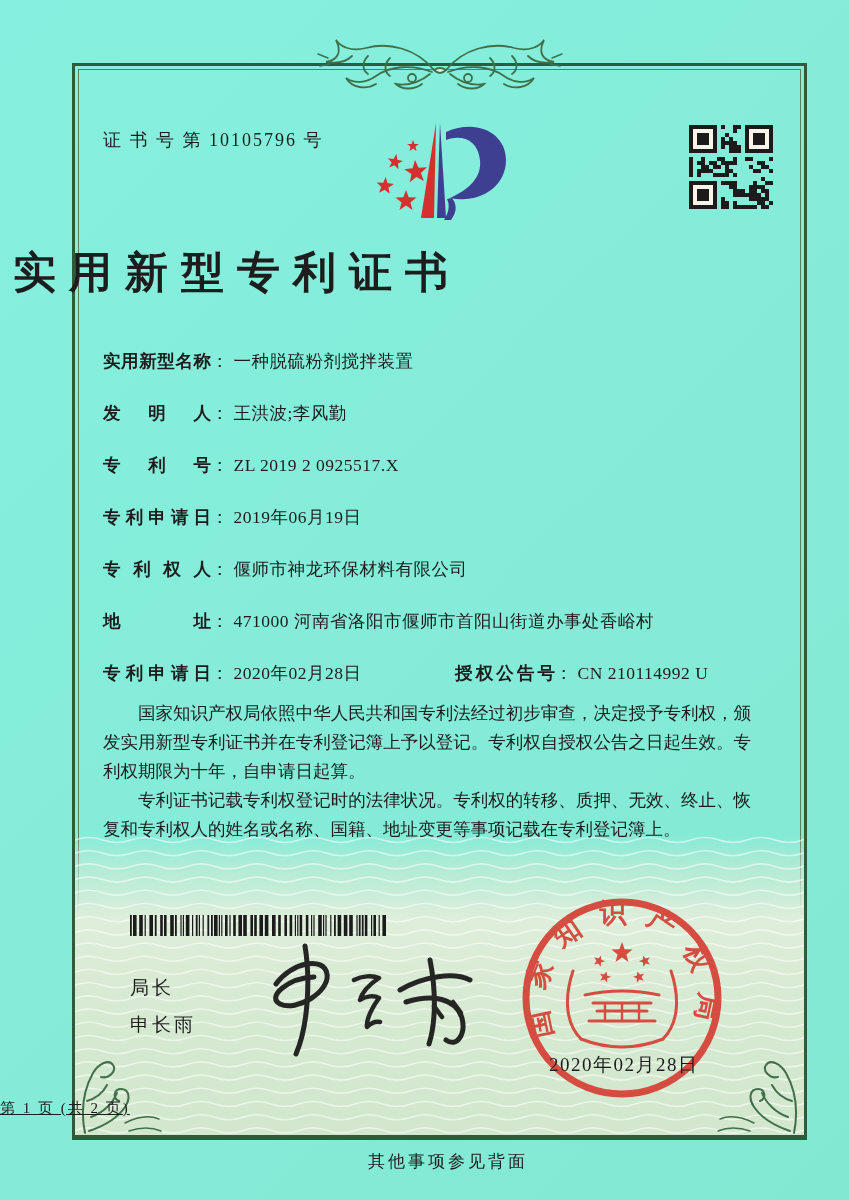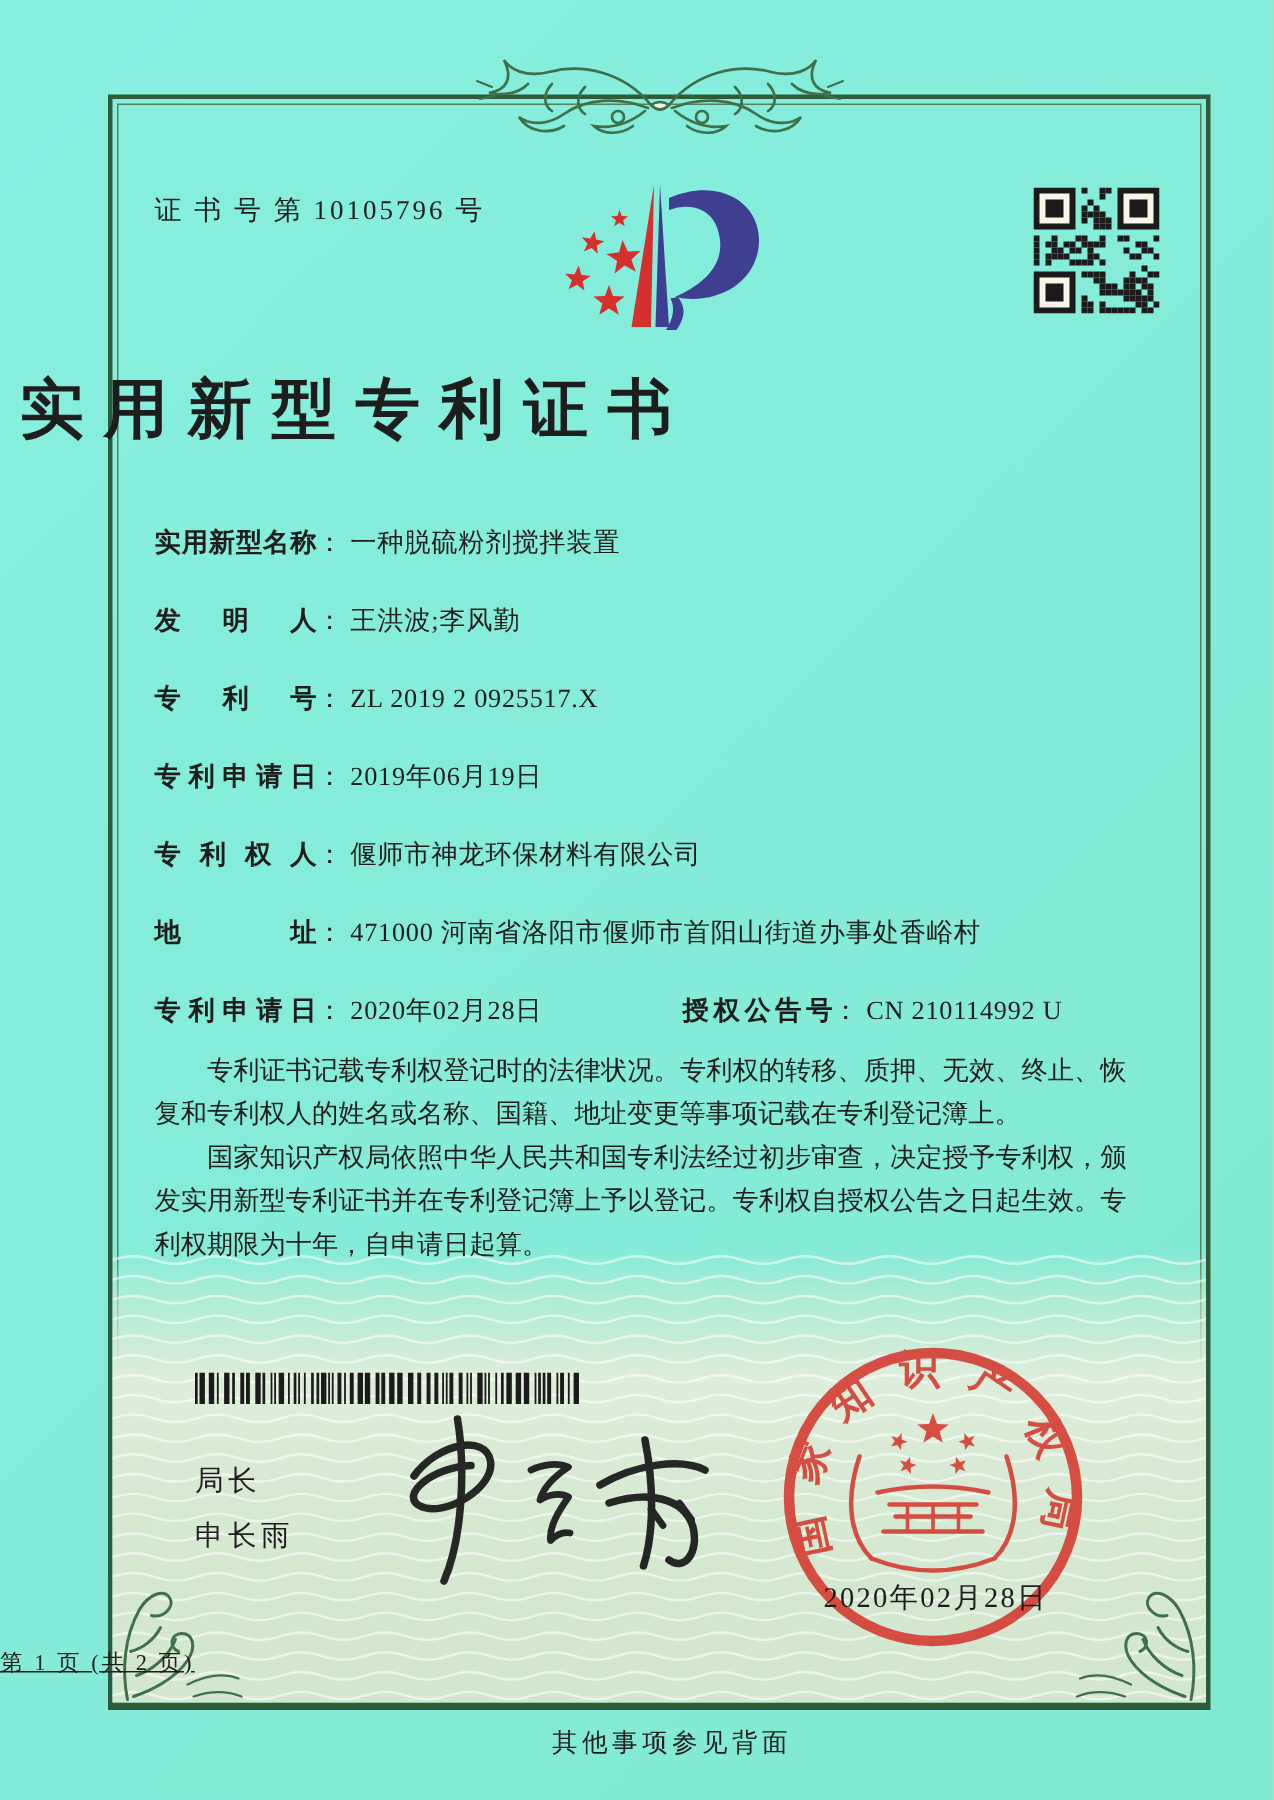--- a/index.html
+++ b/index.html
@@ -298,22 +298,22 @@
       <span class="f-value">2020年02月28日</span>
       <span class="grant-col2">
         <span class="f-label">授权公告号</span>
           <span class="f-colon">：</span>
         <span class="f-value">CN 210114992 U</span>
       </span>
     </div>
   </div>
 
   <div class="abs body-text">
+    <p>国家知识产权局依照中华人民共和国专利法经过初步审查，决定授予专利权，颁发实用新型专利证书并在专利登记簿上予以登记。专利权自授权公告之日起生效。专利权期限为十年，自申请日起算。</p>
     <p>专利证书记载专利权登记时的法律状况。专利权的转移、质押、无效、终止、恢复和专利权人的姓名或名称、国籍、地址变更等事项记载在专利登记簿上。</p>
-    <p>国家知识产权局依照中华人民共和国专利法经过初步审查，决定授予专利权，颁发实用新型专利证书并在专利登记簿上予以登记。专利权自授权公告之日起生效。专利权期限为十年，自申请日起算。</p>
   </div>
 
   <svg id="barcode-svg" class="abs" style="left:130px;top:915px;" width="260" height="21" viewBox="0 0 260 21">
       <rect x="0.0" y="0" width="1.8" height="21" fill="#1b1b1b"></rect>
       <rect x="3.0" y="0" width="3.6" height="21" fill="#1b1b1b"></rect>
       <rect x="9.2" y="0" width="3.6" height="21" fill="#1b1b1b"></rect>
       <rect x="14.6" y="0" width="1.2" height="21" fill="#1b1b1b"></rect>
       <rect x="19.4" y="0" width="3.6" height="21" fill="#1b1b1b"></rect>
       <rect x="24.8" y="0" width="1.8" height="21" fill="#1b1b1b"></rect>
       <rect x="30.2" y="0" width="2.6" height="21" fill="#1b1b1b"></rect>

